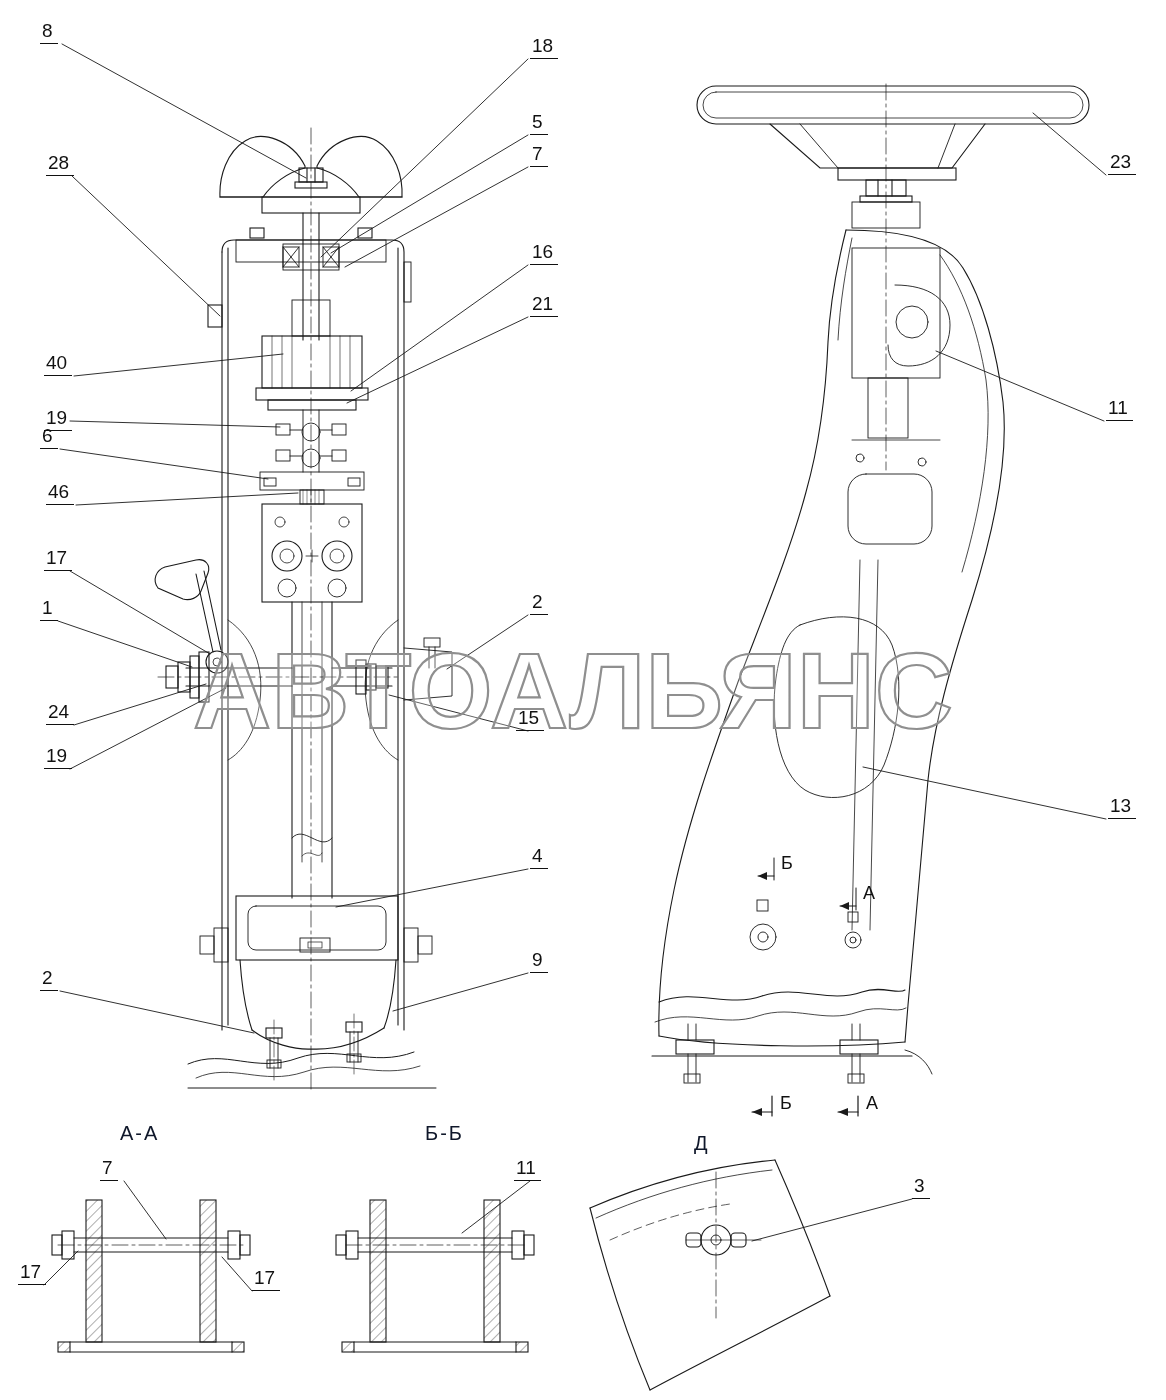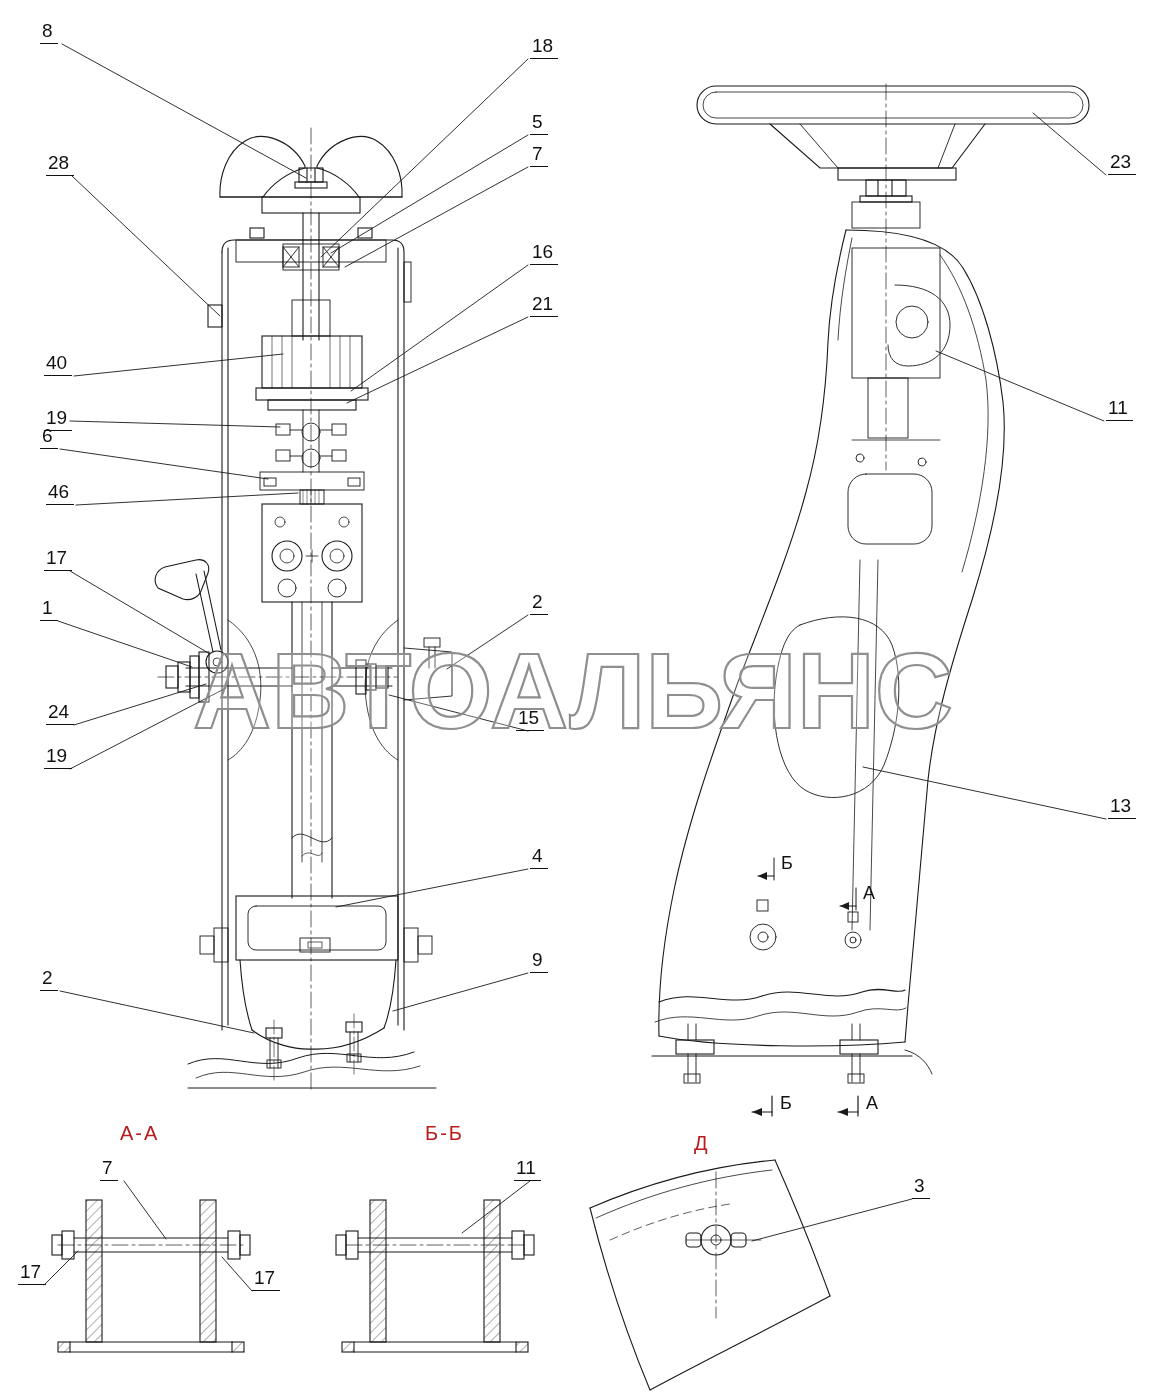--- a/index.html
+++ b/index.html
@@ -9,21 +9,21 @@
     background:#ffffff; overflow:hidden;
     font-family:"Liberation Sans", sans-serif;
   }
   .art { position:absolute; left:0; top:0; }
   .callout {
     position:absolute; font-size:19px; color:#111;
     border-bottom:1.5px solid #111; padding:0 5px 1px 2px;
     line-height:1.15; white-space:nowrap;
   }
   .sec-title {
-    position:absolute; font-size:20px; color:#b91c1c; letter-spacing:2px;
+    position:absolute; font-size:20px; color:#0f172a; letter-spacing:2px;
     white-space:nowrap;
     text-align:center;
   }
   .arrow-label {
     position:absolute; font-size:18px; color:#111; white-space:nowrap;
   }
 </style>
 </head>
 <body>
 

